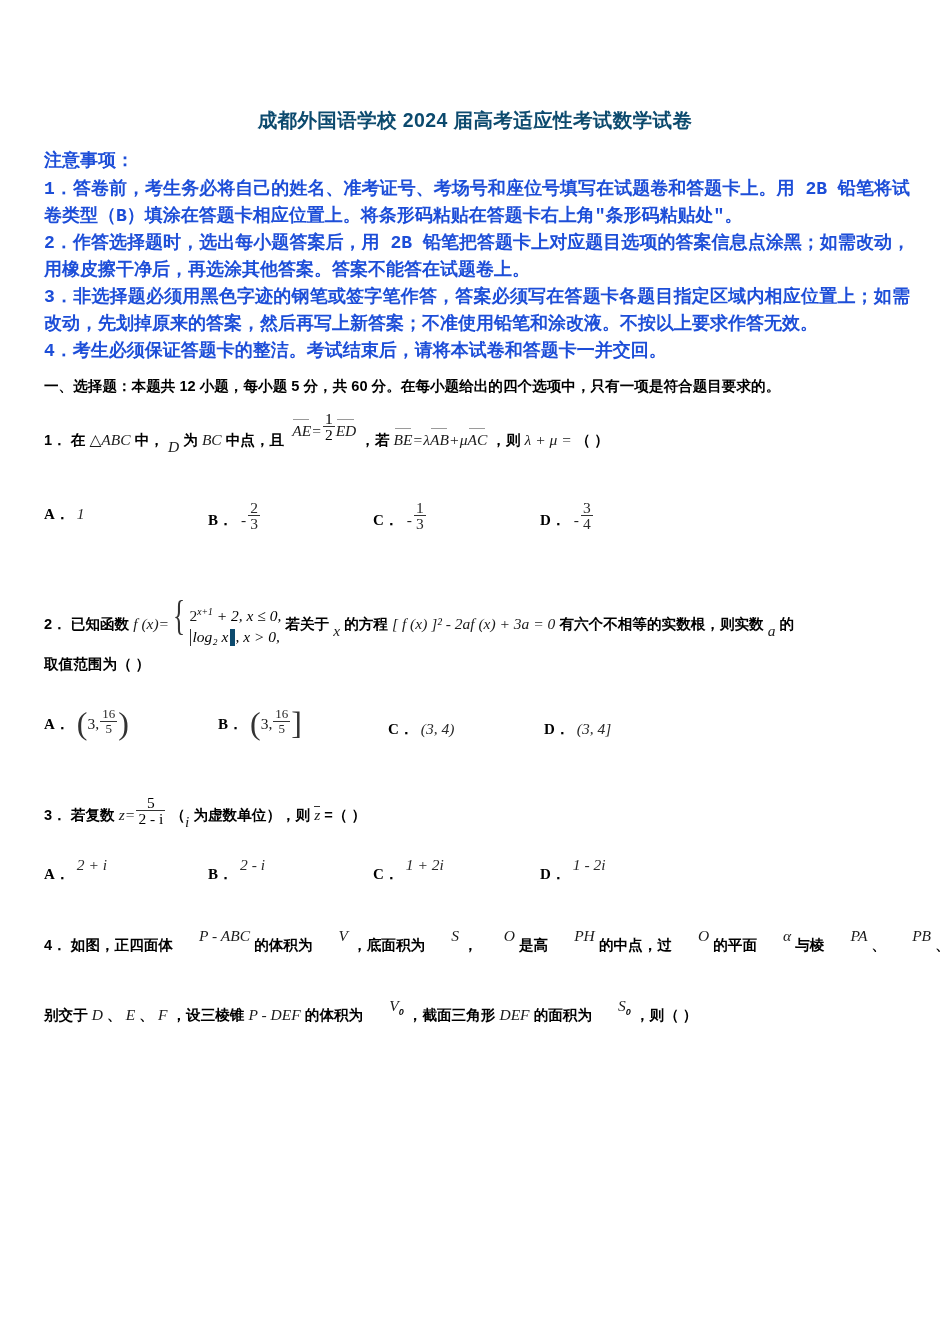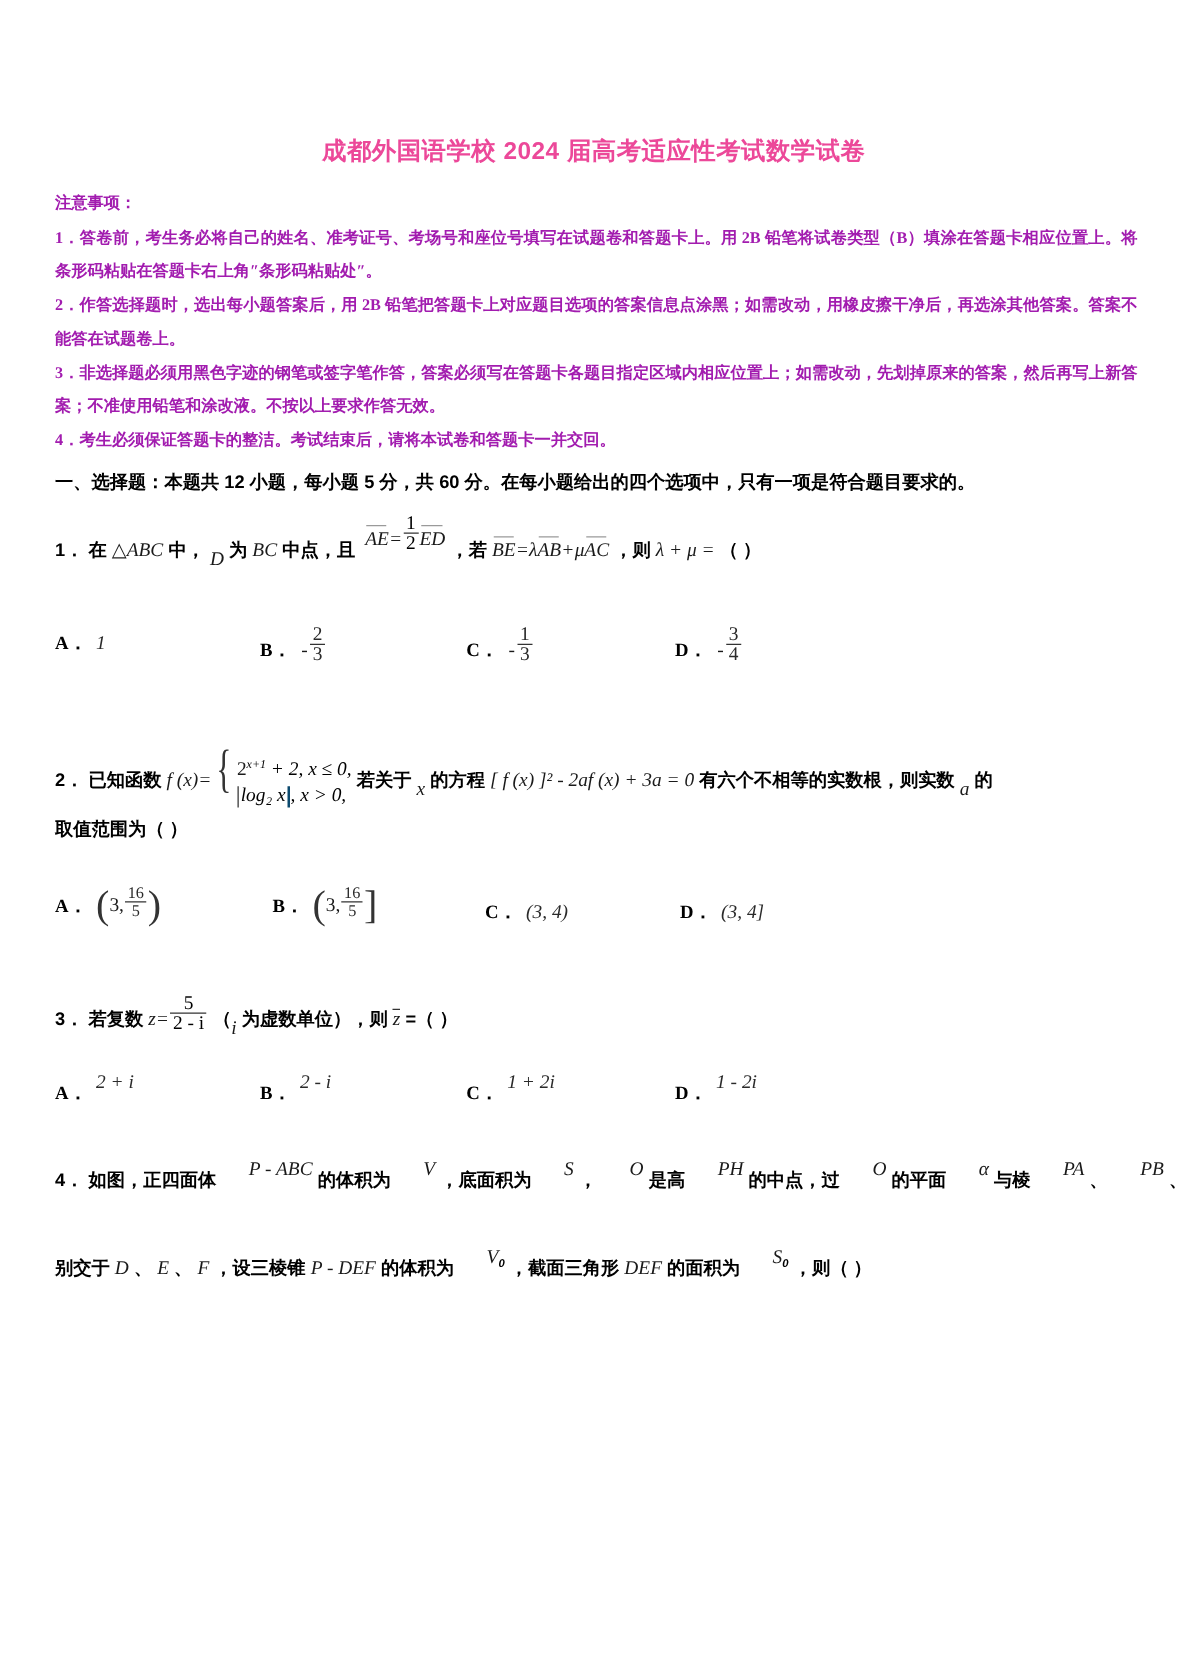--- a/index.html
+++ b/index.html
@@ -27,34 +27,34 @@
   .doc-title {
     position: absolute;
     left: 0;
     top: 107px;
     width: 950px;
     text-align: center;
     font-family: "Liberation Sans", "DejaVu Sans", sans-serif;
     font-weight: bold;
     font-size: 19.5px;
     letter-spacing: 0.4px;
-    color: #ec4899;
+    color: #0c4a6e;
   }
 
   
   .notes {
     position: absolute;
     left: 44px;
     top: 148px;
     width: 866px;
-    font-family: Liberation Serif, serif;
-    font-weight: bold;
-    font-size: 13px;
+    font-family: Liberation Mono, monospace;
+    font-weight: bold;
+    font-size: 18px;
     line-height: 27px;
-    color: #a21caf;
+    color: #1d4ed8;
   }
   .notes .note-line {
     white-space: normal;
     text-align: justify;
     text-justify: inter-character;
   }
   .notes .note-head {
     margin-bottom: 1px;
   }
 
@@ -223,21 +223,21 @@
     font-weight: normal;
     font-size: 15.5px;
     line-height: 21px;
     position: relative;
     top: 0px;
   }
   .pw-rows > div { white-space: nowrap; }
 
   .abs {
     border-left: 1px solid #333;
-    border-right: 2px solid #0c4a6e;
+    border-right: 5px solid #0c4a6e;
     padding: 0 2px;
     display: inline-block;
     line-height: 1.08;
     font-style: italic;
   }
   .ovl {
     border-top: 1.2px solid #333;
     padding-top: 0px;
     display: inline-block;
     line-height: 1.05;

